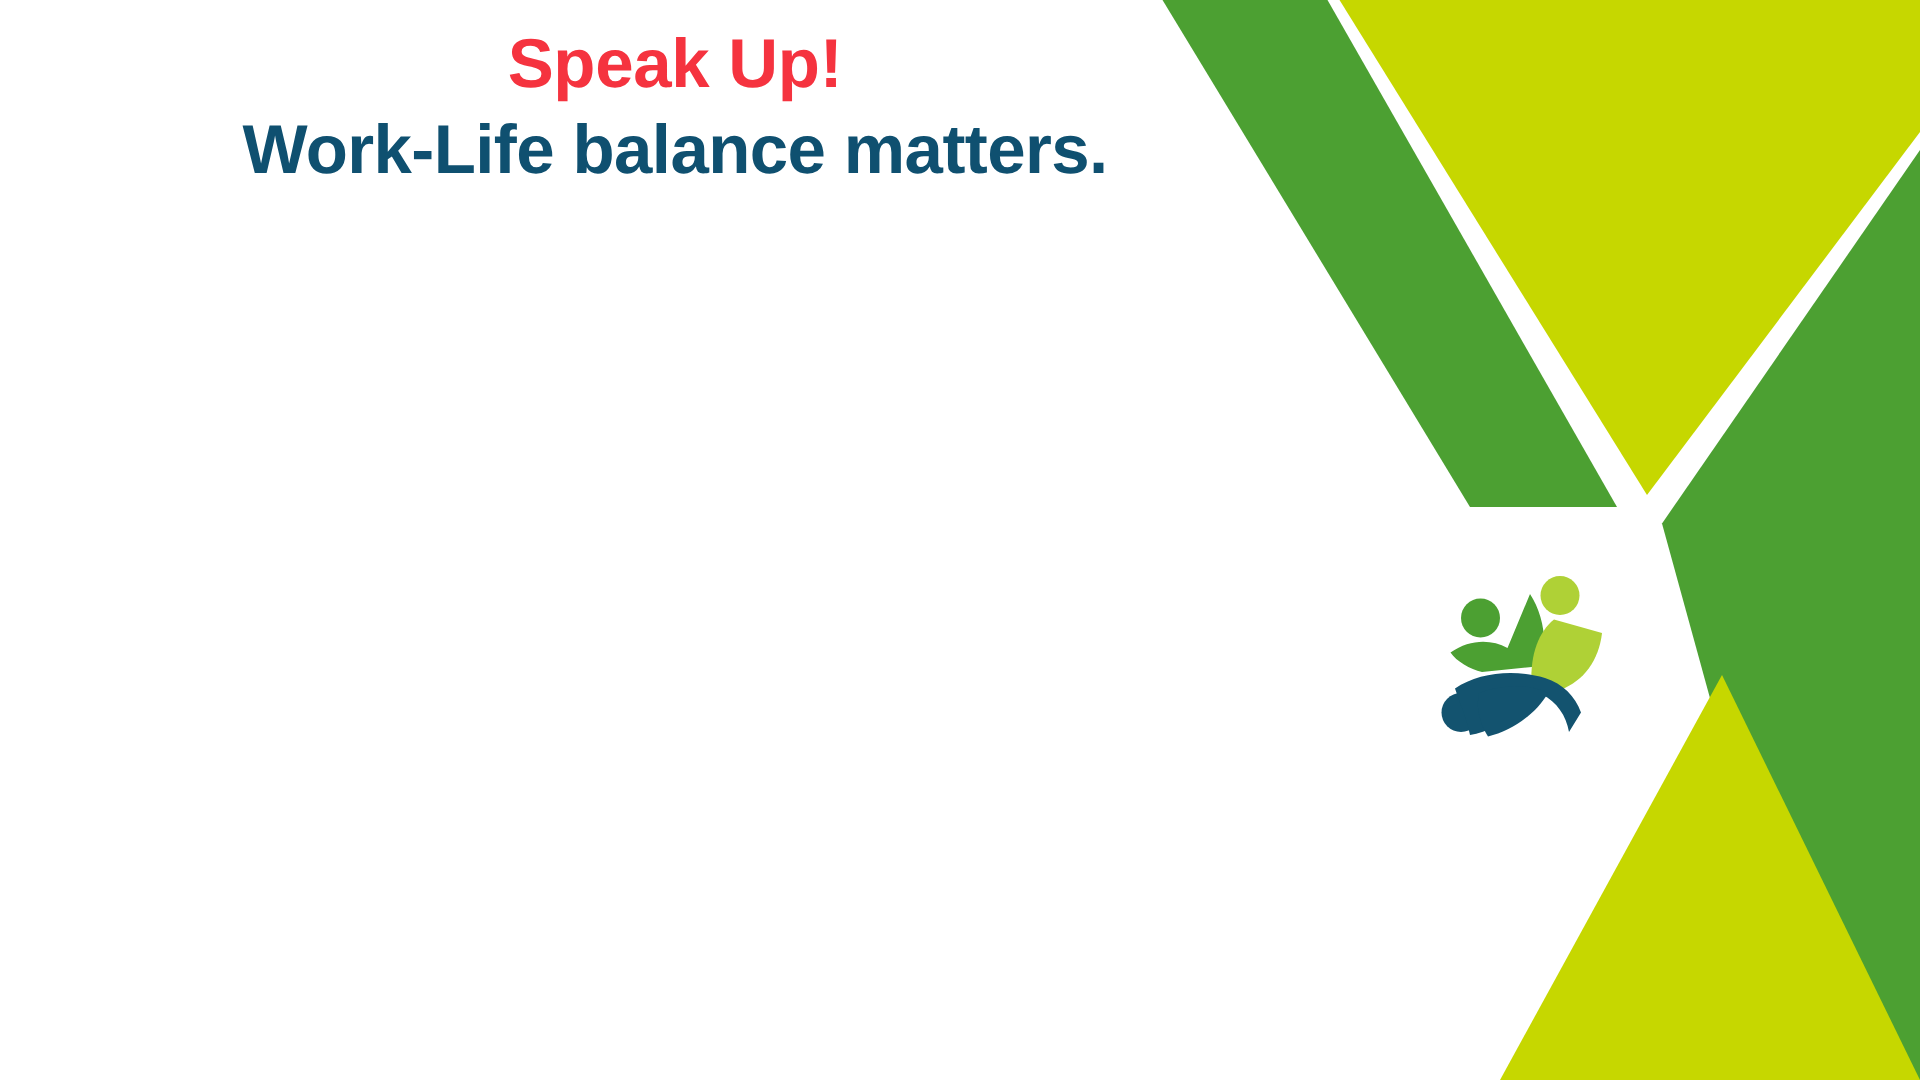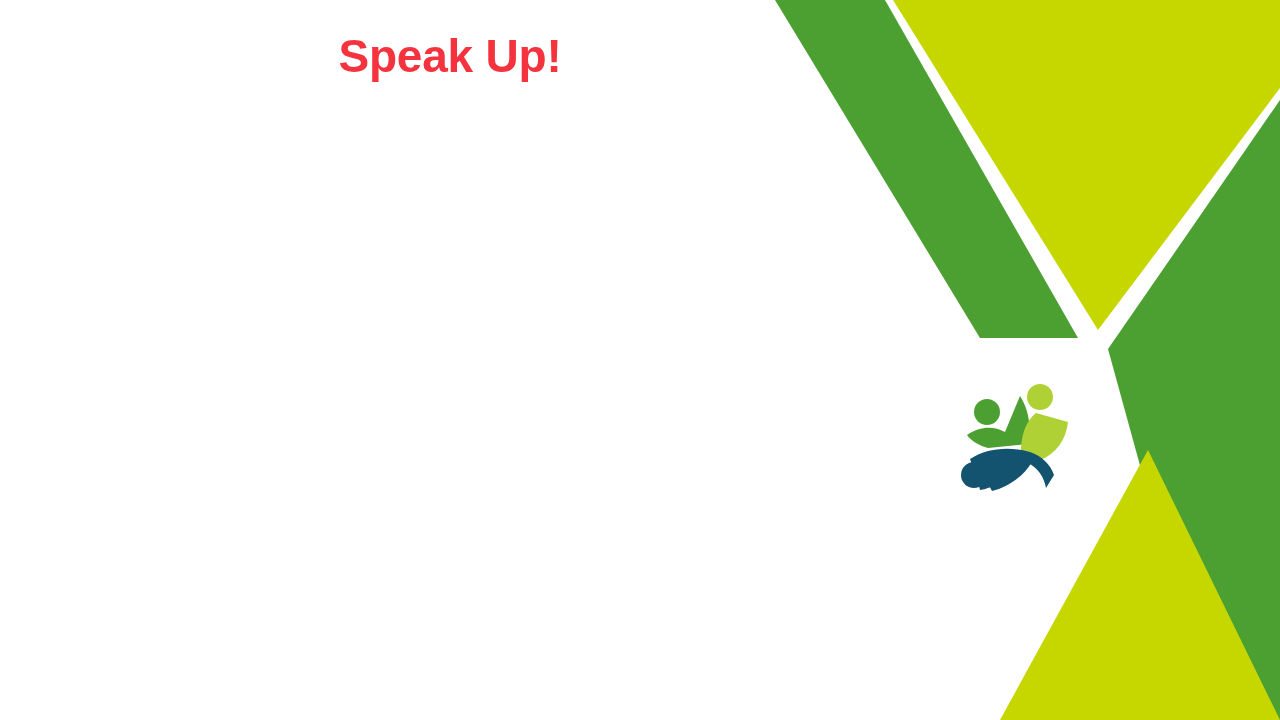--- a/index.html
+++ b/index.html
@@ -31,21 +31,21 @@
 
   
   .headline-block {
     position: absolute;
     left: 0;
     top: 14px;
     width: 900px;
     text-align: center;
   }
   .headline-line {
-    margin: 17px;
+    margin: 3px;
     line-height: 1.10;
     letter-spacing: -0.4px;
     font-weight: 700;
     white-space: nowrap;
   }
   .headline-line-1 {
     font-size: 46px;
     color: #F5333F;
     letter-spacing: -0.2px;
   }
@@ -82,20 +82,21 @@
       <polygon fill="#C6D700" points="893,0 1280,0 1280,88 1098,330"></polygon>
 
       <polygon fill="#4CA032" points="1280,100 1280,720 1210,720 1108,349"></polygon>
 
       <polygon fill="#C6D700" points="1148,450 1280,720 1000,720"></polygon>
     </svg>
   </div>
 
   <div class="headline-block">
     <p class="headline-line headline-line-1">Speak Up!</p>
+    <p class="headline-line headline-line-2">Work-Life balance matters.</p>
   </div>
 
   <div class="brand-logo">
     <svg viewBox="0 0 130 125">
 
       <g>
         <circle cx="29" cy="34" r="13" fill="#4CA032"></circle>
         <path d="M9 57 C22 48 36 48 47 54 L62 18 C70 30 74 48 70 66 L30 70 C22 68 13 63 9 57 Z" fill="#4CA032"></path>
       </g>
 

